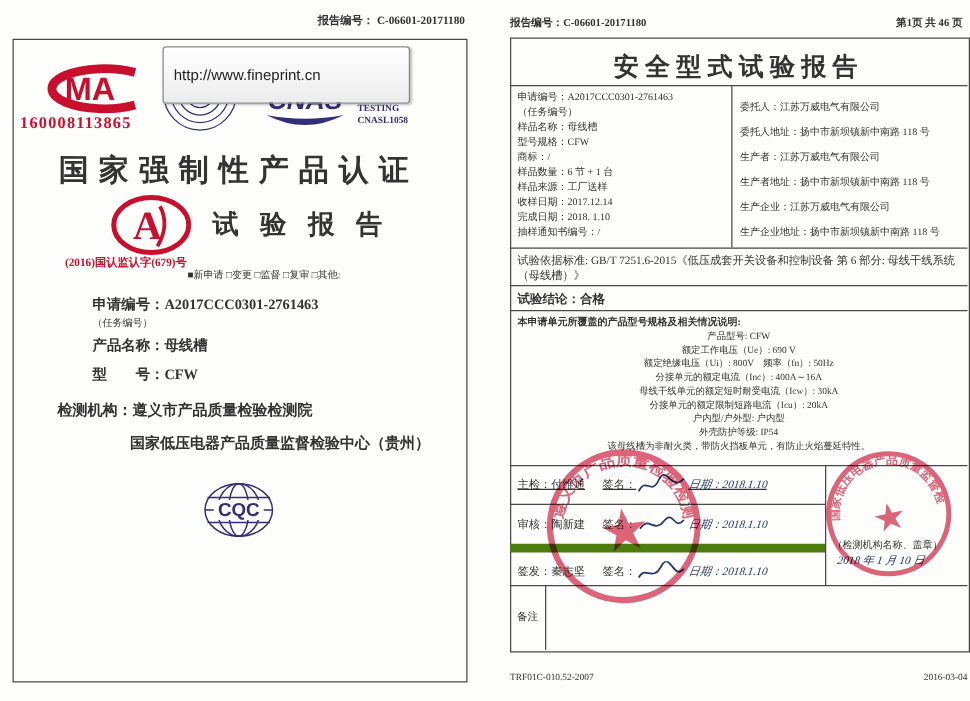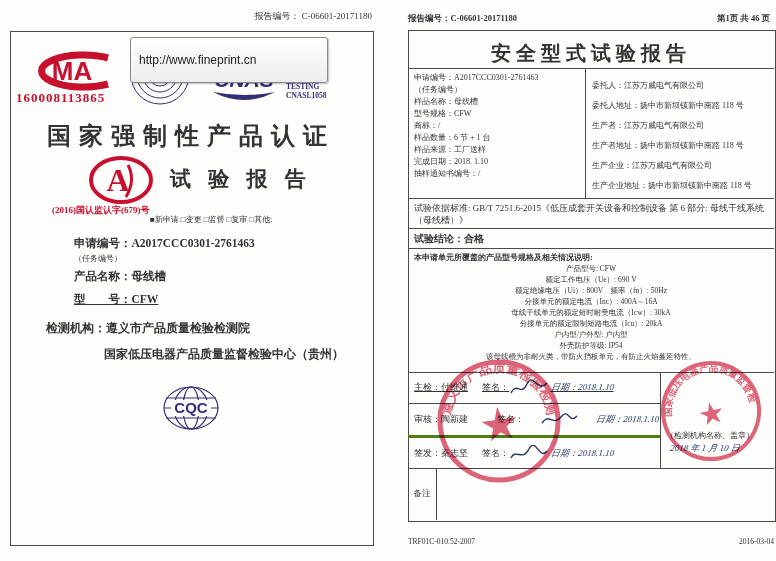--- a/index.html
+++ b/index.html
@@ -18,21 +18,21 @@
   .hand{font-style:italic;transform:skewX(-8deg);color:#243a63;}
   .stamp{opacity:.85;mix-blend-mode:multiply;}
   .bold{font-weight:bold;}
 </style>
 </head>
 <body>
 
 <div id="canvas">
 
   <div class="abs" style="left:0;top:0;width:388px;height:561px;">
-    <div class="abs scan" style="left:0;top:10px;width:372px;text-align:right;font-size:9px;">报告编号：  C-06601-20171180</div>
+    <div class="abs scan" style="left:0;top:10px;width:372px;text-align:right;font-size:9px;font-weight:bold;">报告编号：  C-06601-20171180</div>
 
     <div class="abs page-border" style="left:10px;top:31px;width:362px;height:513px;"></div>
 
     <div class="abs" style="left:22px;top:50px;width:100px;height:42px;">
       <svg width="100" height="42" viewBox="0 0 100 42">
         <path d="M86,8 A42,16 0 1 0 86,34" fill="none" stroke="#c8102e" stroke-width="7"></path>
         <text x="50" y="30" text-anchor="middle" font-size="26" font-weight="bold" fill="#c8102e" font-family="Liberation Sans, sans-serif">MA</text>
       </svg>
     </div>
     <div class="abs red bold" style="left:16px;top:90px;width:110px;font-size:13px;letter-spacing:1px;">160008113865</div>
@@ -80,21 +80,21 @@
       </svg>
     </div>
     <div class="abs red bold" style="left:14px;top:204px;width:150px;font-size:9px;padding-left:38px;">(2016)国认监认字(679)号</div>
     <div class="abs scan bold" style="left:170px;top:165px;width:200px;font-size:21px;letter-spacing:6px;">试 验 报 告</div>
 
     <div class="abs scan" style="left:150px;top:214px;width:220px;font-size:8px;">■新申请  □变更  □监督  □复审  □其他:</div>
 
     <div class="abs scan bold" style="left:74px;top:236px;font-size:11.5px;">申请编号：A2017CCC0301-2761463</div>
     <div class="abs scan" style="left:74px;top:253px;font-size:8px;">（任务编号）</div>
     <div class="abs scan bold" style="left:74px;top:269px;font-size:11.5px;">产品名称：母线槽</div>
-    <div class="abs scan bold" style="left:74px;top:292px;font-size:11.5px;text-decoration:underline;">型　　号：CFW</div>
+    <div class="abs scan bold" style="left:74px;top:292px;font-size:11.5px;">型　　号：CFW</div>
     <div class="abs scan bold" style="left:104px;top:346px;font-size:12px;">国家低压电器产品质量监督检验中心（贵州）</div>
     <div class="abs scan bold" style="left:46px;top:320px;font-size:12px;">检测机构：遵义市产品质量检验检测院</div>
 
     <div class="abs" style="left:163px;top:386px;width:56px;height:44px;">
       <svg width="56" height="44" viewBox="0 0 56 44">
         <g stroke="#322e78" fill="none" stroke-width="1.2">
           <ellipse cx="28" cy="22" rx="27" ry="21"></ellipse>
           <ellipse cx="28" cy="22" rx="17" ry="21"></ellipse>
           <ellipse cx="28" cy="22" rx="8" ry="21"></ellipse>
           <line x1="3" y1="12" x2="53" y2="12"></line>
@@ -117,20 +117,21 @@
     <div class="abs" style="left:8px;top:68px;width:366px;border-top:1px solid #4a4a4a;"></div>
 
     <div class="abs small scan" style="left:14px;top:72px;width:168px;">
       <div>申请编号：A2017CCC0301-2761463</div>
       <div>（任务编号）</div>
       <div>样品名称：母线槽</div>
       <div>型号规格：CFW</div>
       <div>商标：/</div>
       <div>样品数量：6 节 + 1 台</div>
       <div>样品来源：工厂送样</div>
+      <div>收样日期：2017.12.14</div>
       <div>完成日期：2018. 1.10</div>
       <div>抽样通知书编号：/</div>
     </div>
     <div class="abs" style="left:185px;top:68px;height:130px;border-left:1px solid #4a4a4a;"></div>
     <div class="abs small scan" style="left:192px;top:76px;width:178px;line-height:20px;">
       <div>委托人：江苏万威电气有限公司</div>
       <div>委托人地址：扬中市新坝镇新中南路 118 号</div>
       <div>生产者：江苏万威电气有限公司</div>
       <div>生产者地址：扬中市新坝镇新中南路 118 号</div>
       <div>生产企业：江苏万威电气有限公司</div>
@@ -160,21 +161,21 @@
 
     <div class="abs" style="left:8px;top:372px;width:252px;height:96px;">
       <div style="height:31px;border-bottom:1px solid #4a4a4a;display:flex;align-items:center;font-size:9px;text-decoration:underline;" class="scan">
         <span style="margin-left:6px;">主检：付维通</span>
         <span style="margin-left:14px;">签名：</span>
         <svg width="40" height="18">
           <path d="M2,14 C8,2 12,18 18,5 S28,15 38,4" fill="none" stroke="#23356b" stroke-width="1.4"></path>
           </svg>
         <span class="hand" style="margin-left:2px;">日期：2018.1.10</span>
       </div>
-      <div style="height:31px;border-bottom:3px solid #4d7c0f;display:flex;align-items:center;font-size:9px;gap:15px;" class="scan">
+      <div style="height:31px;border-bottom:7px solid #4d7c0f;display:flex;align-items:center;font-size:9px;" class="scan">
         <span style="margin-left:6px;">审核：陶新建</span>
         <span style="margin-left:14px;">签名：</span>
         <svg width="40" height="18">
           <path d="M3,12 C10,1 14,16 22,6 S30,14 38,5" fill="none" stroke="#23356b" stroke-width="1.4"></path>
           </svg>
         <span class="hand" style="margin-left:2px;">日期：2018.1.10</span>
       </div>
       <div style="height:31px;display:flex;align-items:center;font-size:9px;" class="scan">
         <span style="margin-left:6px;">签发：秦志坚</span>
         <span style="margin-left:14px;">签名：</span>

